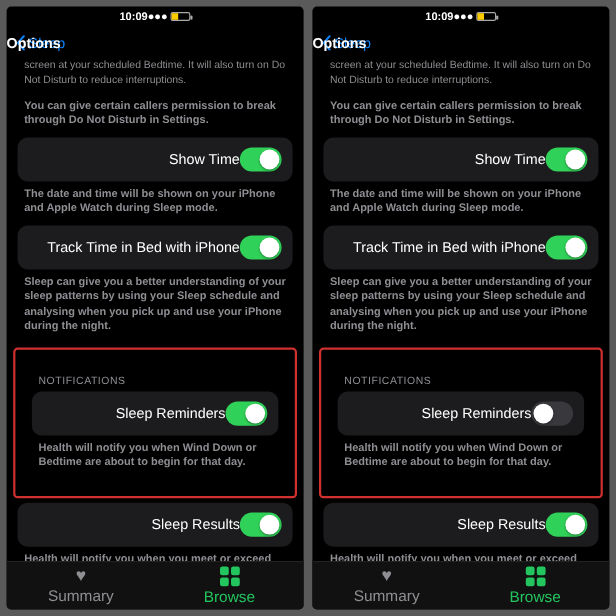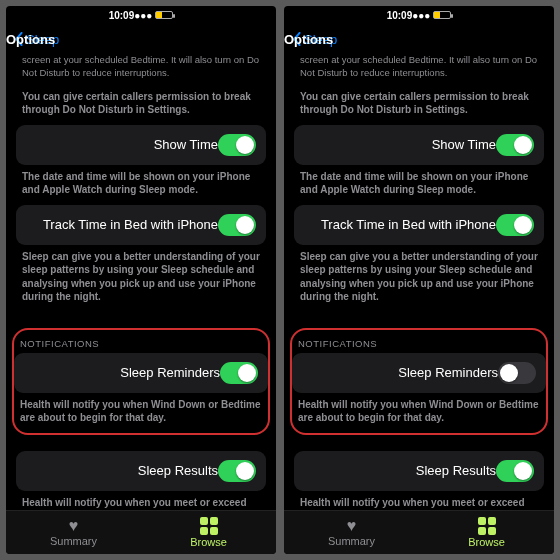--- a/index.html
+++ b/index.html
@@ -43,30 +43,30 @@
   }
   .toggle.on { background: #30d158; }
   .toggle.off { background: #39393d; }
   .toggle .knob {
     position: absolute; top: 2px; width: 18px; height: 18px;
     background: #fff; border-radius: 50%;
     box-shadow: 0 1px 2px rgba(0,0,0,0.4);
   }
   .toggle.on .knob { right: 2px; }
   .toggle.off .knob { left: 2px; }
-  .highlight { border: 2px solid #d03030; border-radius: 16px; padding: 0; margin: 16px -4px; }
+  .highlight { border: 2px solid #d03030; border-radius: 4px; padding: 15px; margin: 4px -4px; }
   .tabbar {
     height: 44px; background: #111; border-top: 1px solid #222;
     display: flex;
   }
   .tab { flex: 1; display: flex; flex-direction: column; align-items: center; justify-content: center; gap: 1px; }
   .tab .ico { font-size: 16px; line-height: 1; }
-  .tab .lbl { font-size: 11px; }
+  .tab .lbl { font-size: 14px; }
   .tab.inactive { color: #8e8e93; }
-  .tab.active { color: #bef264; }
+  .tab.active { color: #22c55e; }
   .grid4 { display: grid; grid-template-columns: 8px 8px; grid-template-rows: 8px 8px; gap: 2px; }
   .grid4 i { background: currentColor; border-radius: 2px; }
   .cut { color: #8e8e93; font-size: 9.5px; line-height: 1.35; padding: 0 6px 5px; }
 </style>
 </head>
 <body>
 
 <div class="phone" id="phone-left">
     <div class="statusbar">
       <span>10:09</span>

